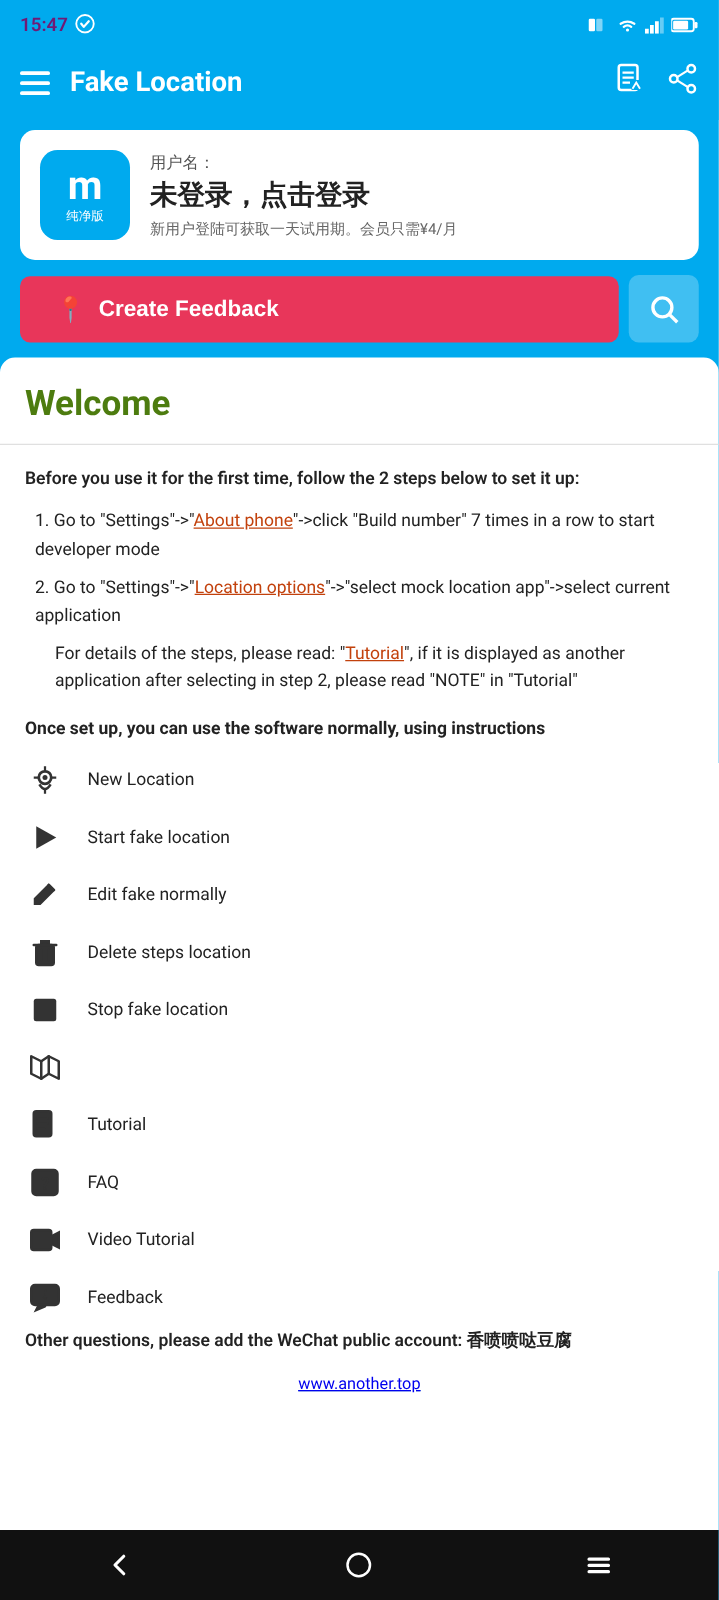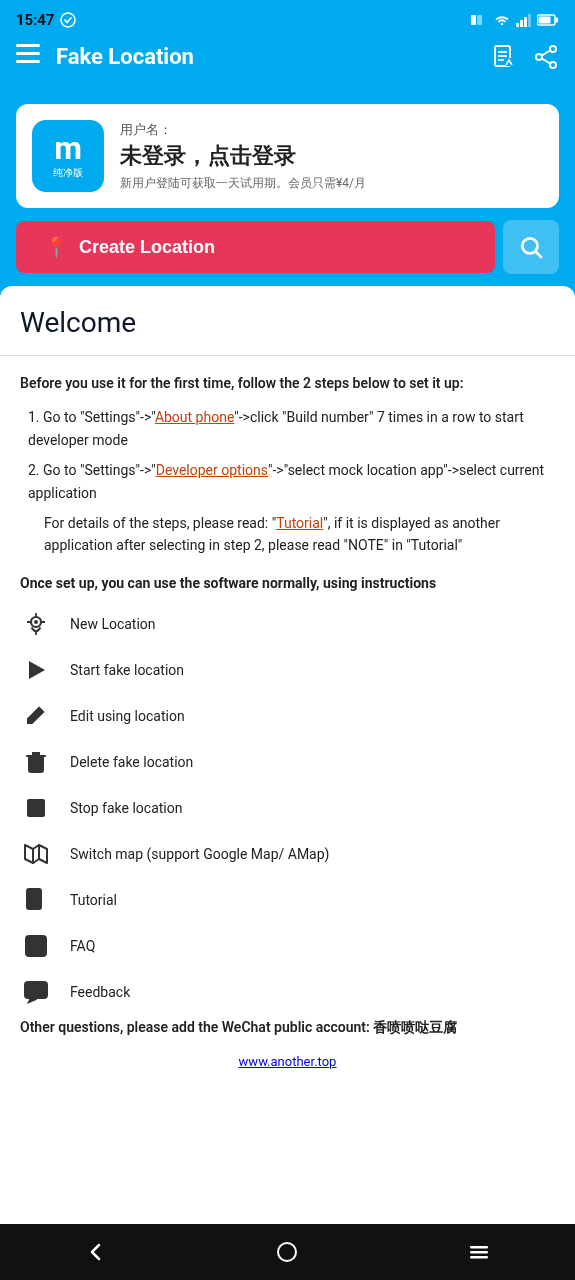--- a/index.html
+++ b/index.html
@@ -16,39 +16,40 @@
     
     .status-bar {
       background: #00aaee;
       display: flex;
       justify-content: space-between;
       align-items: center;
       padding: 8px 16px 4px;
       height: 36px;
     }
     .status-time {
-      color: #000000;
+      color: #701a75;
       font-size: 15px;
       font-weight: 600;
       display: flex;
-      align-items: center;
+      align-items: flex-start;
       gap: 6px;
     }
     .status-icons {
       display: flex;
       align-items: center;
       gap: 5px;
       color: white;
       font-size: 13px;
     }
 
     
     .top-bar {
       background: #00aaee;
       display: flex;
+      align-items: center;
       padding: 8px 16px;
       gap: 16px;
       height: 60px;
     }
     .top-bar-title {
       color: white;
       font-size: 22px;
       font-weight: 700;
       flex: 1;
     }
@@ -169,23 +170,23 @@
 
     
     .main-card {
       background: white;
       border-radius: 12px 12px 0 0;
       margin: 0 0 0 0;
       flex: 1;
       padding: 20px 20px 16px;
     }
     .welcome-title {
-      color: #0f172a;
+      color: #4d7c0f;
       font-size: 28px;
-      font-weight: 400;
+      font-weight: 700;
       margin-bottom: 16px;
     }
     .divider {
       border: none;
       border-top: 1px solid #e0e0e0;
       margin: 0 -20px 16px;
     }
     .intro-text {
       font-size: 14px;
       color: #222;
@@ -358,40 +359,40 @@
   <div class="user-info">
     <div class="user-label">用户名：</div>
     <div class="user-name">未登录，点击登录</div>
     <div class="user-desc">新用户登陆可获取一天试用期。会员只需¥4/月</div>
   </div>
 </div>
 
 <div class="action-row">
   <button class="create-btn">
     <span class="pin-icon">📍</span>
-    <span>Create Location</span>
+    <span>Create Feedback</span>
   </button>
   <button class="search-btn">
     <svg viewBox="0 0 24 24">
       <circle cx="11" cy="11" r="7"></circle>
       <line x1="16.5" y1="16.5" x2="22" y2="22"></line>
     </svg>
   </button>
 </div>
 
 <div class="main-card">
   <div class="welcome-title">Welcome</div>
   <hr class="divider">
   <p class="intro-text">Before you use it for the first time, follow the 2 steps below to set it up:</p>
 
   <p class="step">
     1. Go to "Settings"-&gt;"<a class="link">About phone</a>"-&gt;click "Build number" 7 times in a row to start developer mode
   </p>
   <p class="step">
-    2. Go to "Settings"-&gt;"<a class="link">Developer options</a>"-&gt;"select mock location app"-&gt;select current application
+    2. Go to "Settings"-&gt;"<a class="link">Location options</a>"-&gt;"select mock location app"-&gt;select current application
   </p>
   <p class="note-text">
     For details of the steps, please read: "<a class="link">Tutorial</a>", if it is displayed as another application after selecting in step 2, please read "NOTE" in "Tutorial"
   </p>
 
   <p class="section-title">Once set up, you can use the software normally, using instructions</p>
 
   <div class="instruction-list">
 
     <div class="instruction-item">
@@ -415,54 +416,53 @@
       <span class="instruction-label">Start fake location</span>
     </div>
 
     <div class="instruction-item">
       <div class="instruction-icon">
         <svg width="26" height="26" viewBox="0 0 26 26" fill="none" stroke="#333" stroke-width="2" stroke-linecap="round">
             <path d="M5 20 L9 20 L20 9 L16 5 L5 16 Z"></path>
             <line x1="16" y1="5" x2="20" y2="9"></line>
           </svg>
       </div>
-      <span class="instruction-label">Edit using location</span>
+      <span class="instruction-label">Edit fake normally</span>
     </div>
 
     <div class="instruction-item">
       <div class="instruction-icon">
         <svg width="26" height="26" viewBox="0 0 26 26" fill="none" stroke="#333" stroke-width="2" stroke-linecap="round">
             <polyline points="4,7 22,7"></polyline>
             <path d="M10 7 V4 H16 V7"></path>
             <rect x="6" y="7" width="14" height="16" rx="2" stroke="#333" stroke-width="2"></rect>
             <line x1="10" y1="11" x2="10" y2="19"></line>
             <line x1="16" y1="11" x2="16" y2="19"></line>
           </svg>
       </div>
-      <span class="instruction-label">Delete fake location</span>
+      <span class="instruction-label">Delete steps location</span>
     </div>
 
     <div class="instruction-item">
       <div class="instruction-icon">
         <svg width="26" height="26" viewBox="0 0 26 26" fill="#333">
             <rect x="4" y="4" width="18" height="18" rx="2"></rect>
           </svg>
       </div>
       <span class="instruction-label">Stop fake location</span>
     </div>
 
     <div class="instruction-item">
       <div class="instruction-icon">
         <svg width="26" height="26" viewBox="0 0 26 26" fill="none" stroke="#333" stroke-width="2" stroke-linecap="round" stroke-linejoin="round">
             <polygon points="2,4 10,8 16,4 24,8 24,22 16,18 10,22 2,18" fill="none"></polygon>
             <line x1="10" y1="8" x2="10" y2="22"></line>
             <line x1="16" y1="4" x2="16" y2="18"></line>
           </svg>
       </div>
-      <span class="instruction-label">Switch map (support Google Map/ AMap)</span>
     </div>
 
     <div class="instruction-item">
       <div class="instruction-icon">
         <svg width="26" height="26" viewBox="0 0 26 26" fill="none" stroke="#333" stroke-width="2" stroke-linecap="round">
             <rect x="4" y="2" width="14" height="20" rx="2"></rect>
             <line x1="7" y1="8" x2="15" y2="8"></line>
             <line x1="7" y1="12" x2="15" y2="12"></line>
             <line x1="7" y1="16" x2="12" y2="16"></line>
           </svg>
@@ -473,20 +473,29 @@
     <div class="instruction-item">
       <div class="instruction-icon">
         <svg width="26" height="26" viewBox="0 0 26 26" fill="none" stroke="#333" stroke-width="2">
             <rect x="3" y="3" width="20" height="20" rx="3"></rect>
             <text x="13" y="19" text-anchor="middle" fill="#333" stroke="none" font-size="14" font-weight="700">?</text>
           </svg>
       </div>
       <span class="instruction-label">FAQ</span>
     </div>
 
+    <div class="instruction-item">
+      <div class="instruction-icon">
+        <svg width="26" height="26" viewBox="0 0 26 26" fill="none" stroke="#333" stroke-width="2" stroke-linecap="round">
+            <rect x="2" y="5" width="16" height="16" rx="2"></rect>
+            <polygon points="18,10 24,7 24,19 18,16" fill="#333" stroke="#333"></polygon>
+          </svg>
+      </div>
+      <span class="instruction-label">Video Tutorial</span>
+    </div>
 
     <div class="instruction-item">
       <div class="instruction-icon">
         <svg width="26" height="26" viewBox="0 0 26 26" fill="none" stroke="#333" stroke-width="2" stroke-linecap="round">
             <rect x="2" y="3" width="22" height="16" rx="3"></rect>
             <line x1="13" y1="13" x2="13" y2="13" stroke="#333" stroke-width="3" stroke-linecap="round"></line>
             <text x="13" y="14" text-anchor="middle" fill="#333" stroke="none" font-size="11" font-weight="700">!</text>
             <path d="M8 19 L6 23 L13 20"></path>
           </svg>
       </div>

